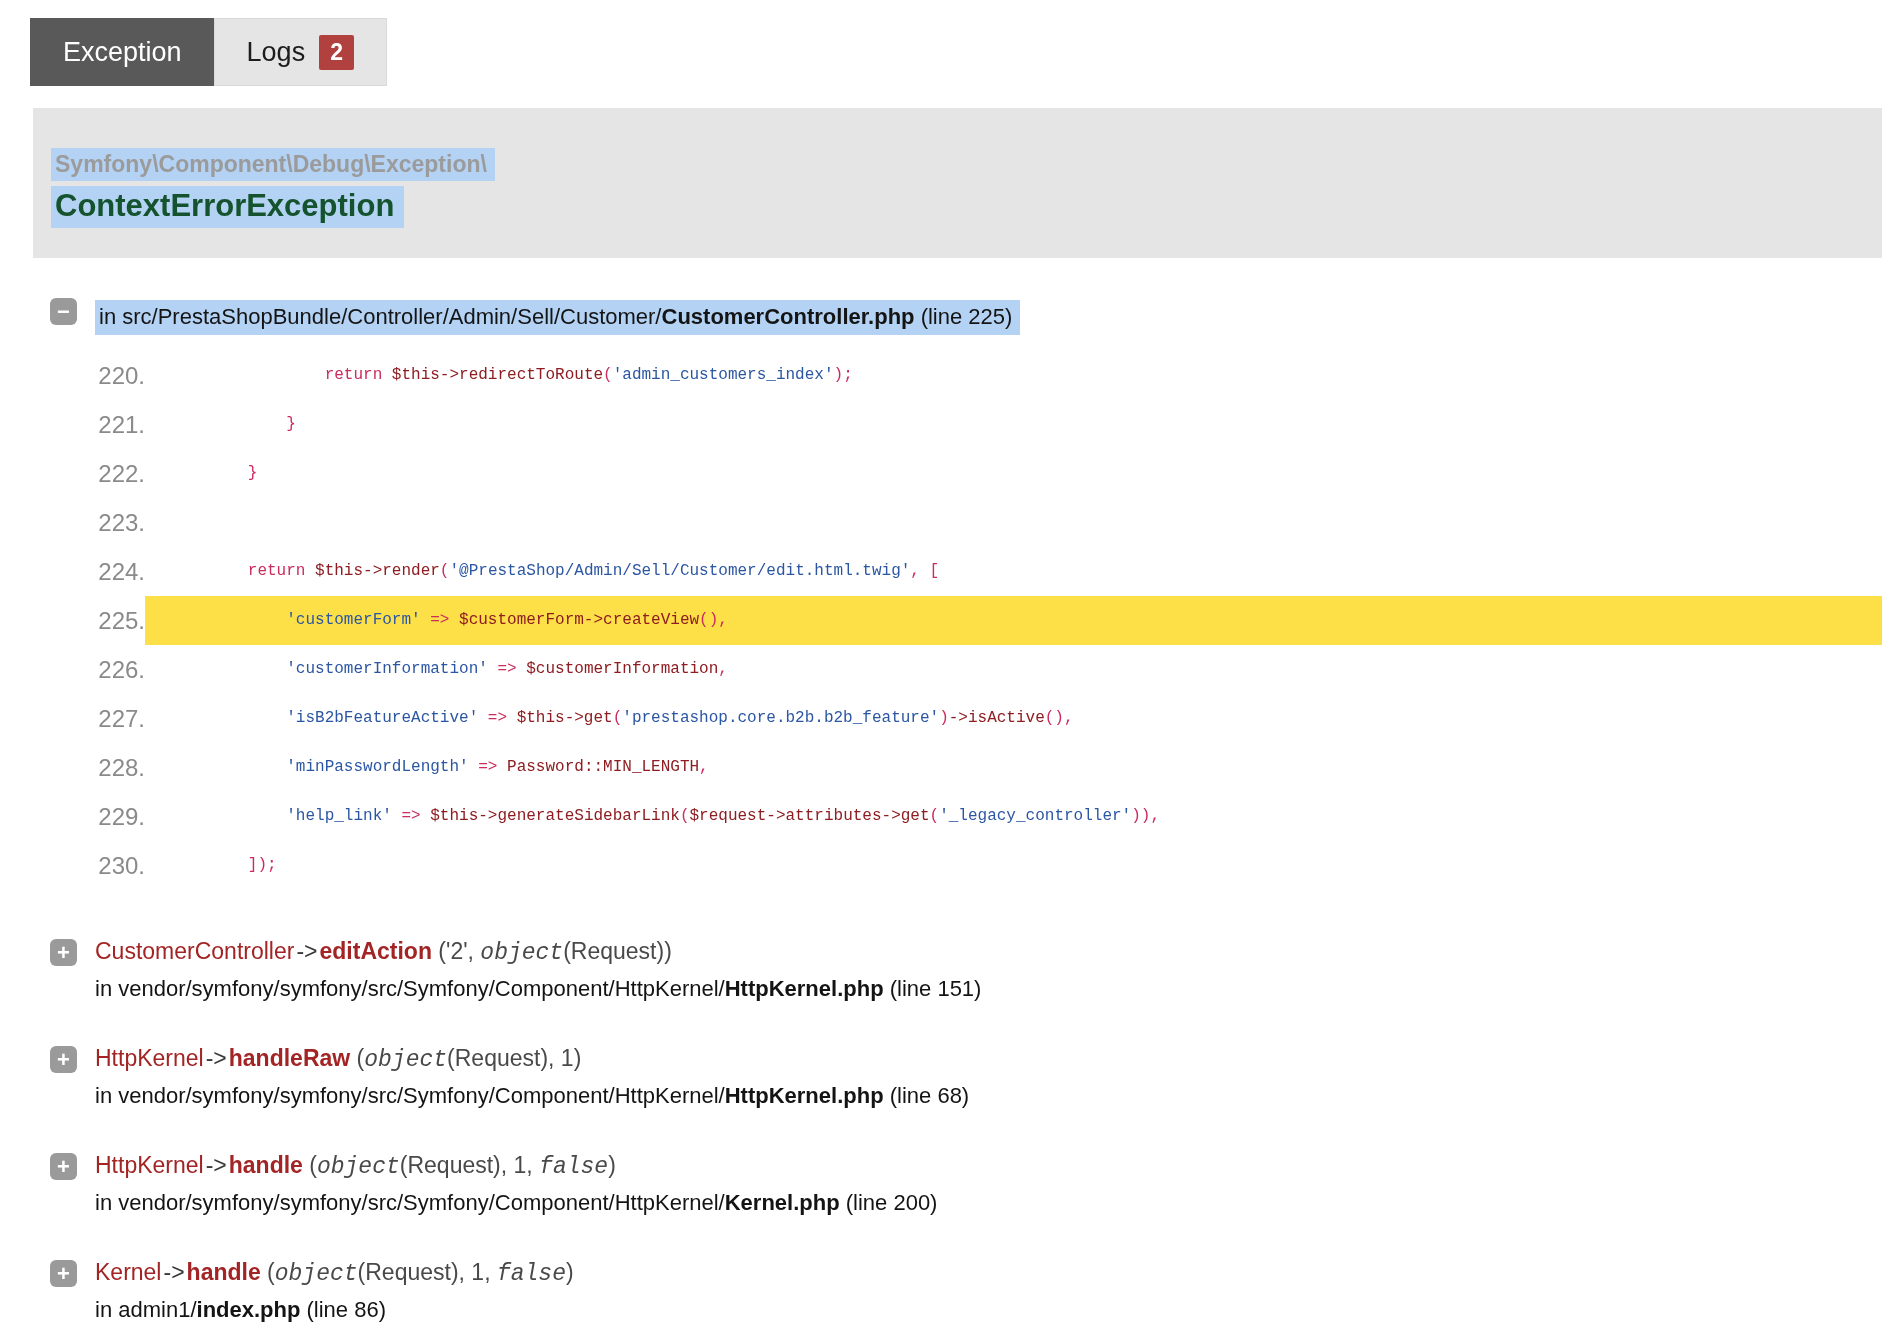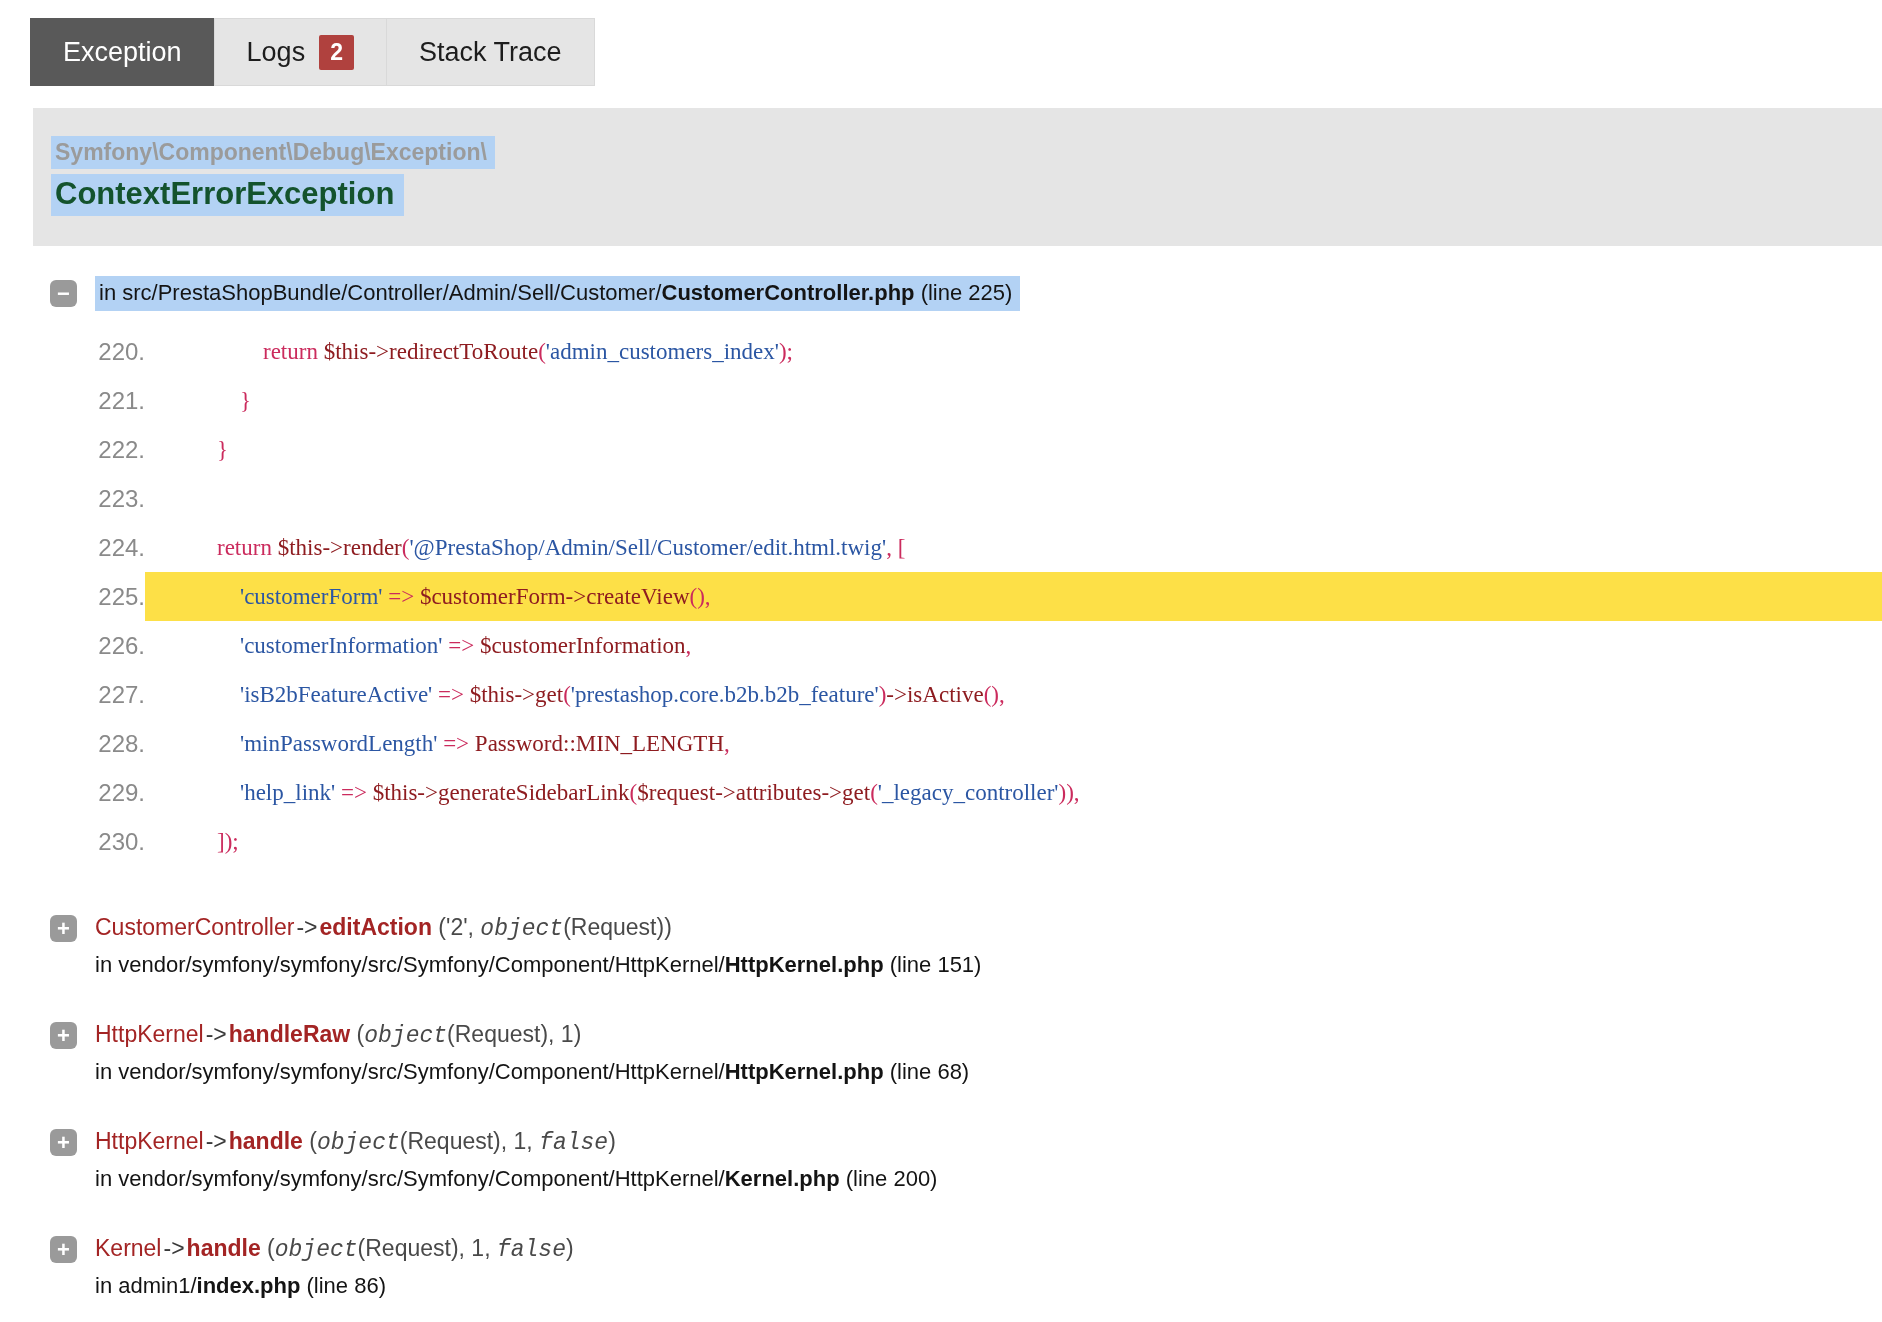--- a/index.html
+++ b/index.html
@@ -21,21 +21,21 @@
   .badge {
     background: #b0413e; color: #fff; font-weight: bold;
     font-size: 23px; line-height: 1; padding: 6px 11px; border-radius: 2px;
   }
 
   
   .ex-header {
     margin-top: 22px; margin-left: 3px;
     background: #e5e5e5; padding: 28px 20px 30px 18px;
   }
-  .sel { background: #b3d2f4; }
+  .sel { background: #b3d2f4; margin-top: 12px; }
   .ex-ns {
     display: inline-block; font-size: 23px; font-weight: bold; color: #9b9b9b;
     padding: 3px 8px 3px 4px;
   }
   .ex-cls {
     display: inline-block; font-size: 31px; font-weight: bold; color: #14532d;
     padding: 2px 10px 4px 4px; margin-top: 5px;
   }
 
   
@@ -50,21 +50,21 @@
 
   
   .code { margin-top: 16px; }
   .cl { display: flex; align-items: stretch; line-height: 49px; }
   .ln {
     flex: 0 0 115px; text-align: right; padding-right: 0;
     font-size: 24px; color: #8a8a8a;
   }
   .ct {
     flex: 1 1 auto; white-space: pre; padding-left: 26px;
-    font-family: Liberation Serif, serif; font-size: 23px; color: #8e1c20;
+    font-family: Liberation Mono, monospace; font-size: 16px; color: #8e1c20;
   }
   .cl.hl .ct { background: #fde047; }
   .tk-kw  { color: #cb2b5d; }
   .tk-def { color: #8e1c20; }
   .tk-str { color: #2b56a3; }
 
   
   .frames { margin-top: 48px; padding-left: 20px; }
   .frame { margin-bottom: 43px; }
   .frame-call { display: flex; align-items: center; gap: 18px; font-size: 23px; }
@@ -81,23 +81,20 @@
 
 <div class="page">
 
   <ul class="tabs" id="tabs">
       <li class="tab active">
         <span>Exception</span>
       </li>
       <li class="tab">
         <span>Logs</span>
         <span class="badge">2</span>
-      </li>
-      <li class="tab">
-        <span>Stack Trace</span>
       </li>
     </ul>
 
   <div class="ex-header">
     <div>
       <span class="ex-ns sel">Symfony\Component\Debug\Exception\</span>
     </div>
     <div>
       <span class="ex-cls sel">ContextErrorException</span>
     </div>

